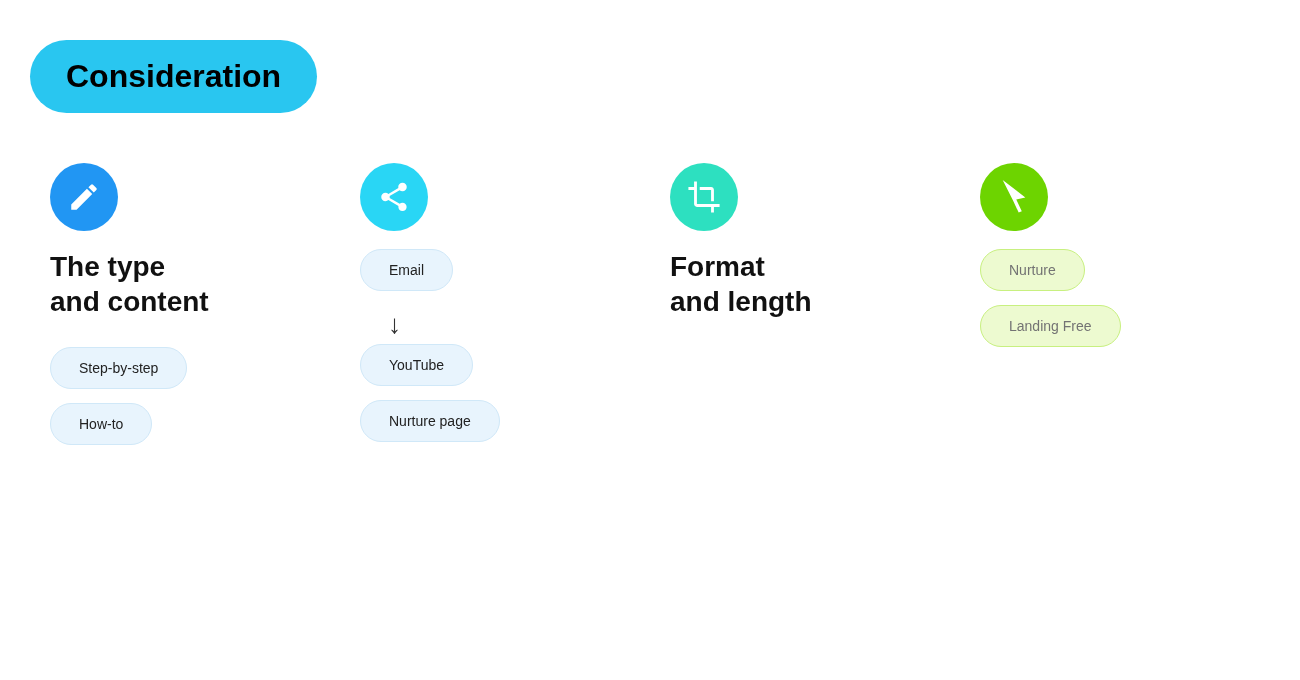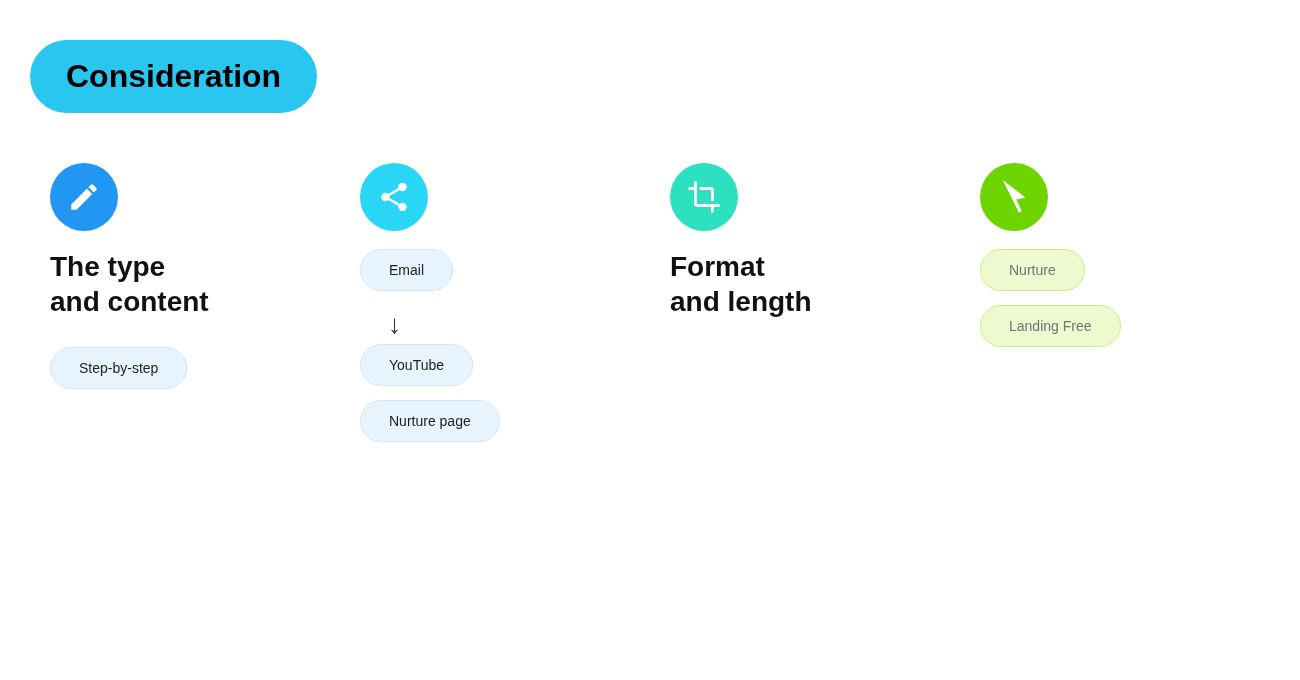--- a/index.html
+++ b/index.html
@@ -115,20 +115,21 @@
   <div class="columns">
 
     <div class="column">
       <div class="icon-circle icon-blue">
         <svg viewBox="0 0 24 24">
           <path d="M3 17.25V21h3.75L17.81 9.94l-3.75-3.75L3 17.25zM20.71 7.04a1 1 0 0 0 0-1.41l-2.34-2.34a1 1 0 0 0-1.41 0l-1.83 1.83 3.75 3.75 1.83-1.83z"></path>
         </svg>
       </div>
       <div class="col-heading">The type<br>and content</div>
       <span class="pill">Step-by-step</span>
+      <span class="pill">How-to</span>
     </div>
 
     <div class="column">
       <div class="icon-circle icon-cyan">
         <svg viewBox="0 0 24 24">
           <path d="M18 16.08c-.76 0-1.44.3-1.96.77L8.91 12.7c.05-.23.09-.46.09-.7s-.04-.47-.09-.7l7.05-4.11c.54.5 1.25.81 2.04.81 1.66 0 3-1.34 3-3s-1.34-3-3-3-3 1.34-3 3c0 .24.04.47.09.7L8.04 9.81C7.5 9.31 6.79 9 6 9c-1.66 0-3 1.34-3 3s1.34 3 3 3c.79 0 1.5-.31 2.04-.81l7.12 4.16c-.05.21-.08.43-.08.65 0 1.61 1.31 2.92 2.92 2.92s2.92-1.31 2.92-2.92-1.31-2.92-2.92-2.92z"></path>
         </svg>
       </div>
       <span class="pill">Email</span>
       <span class="arrow-down">↓</span>

